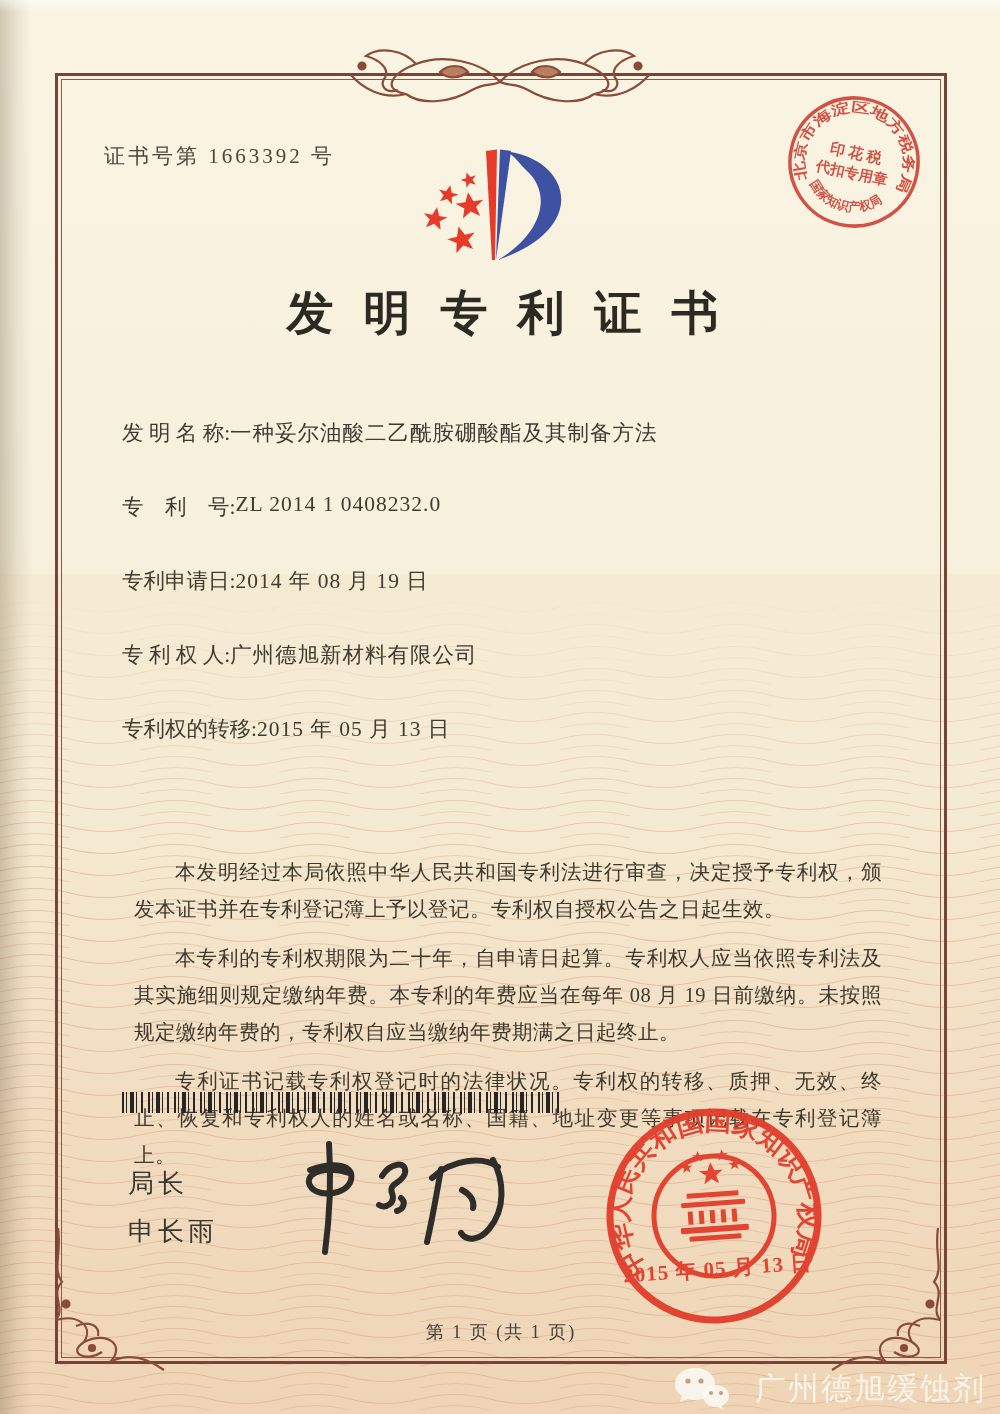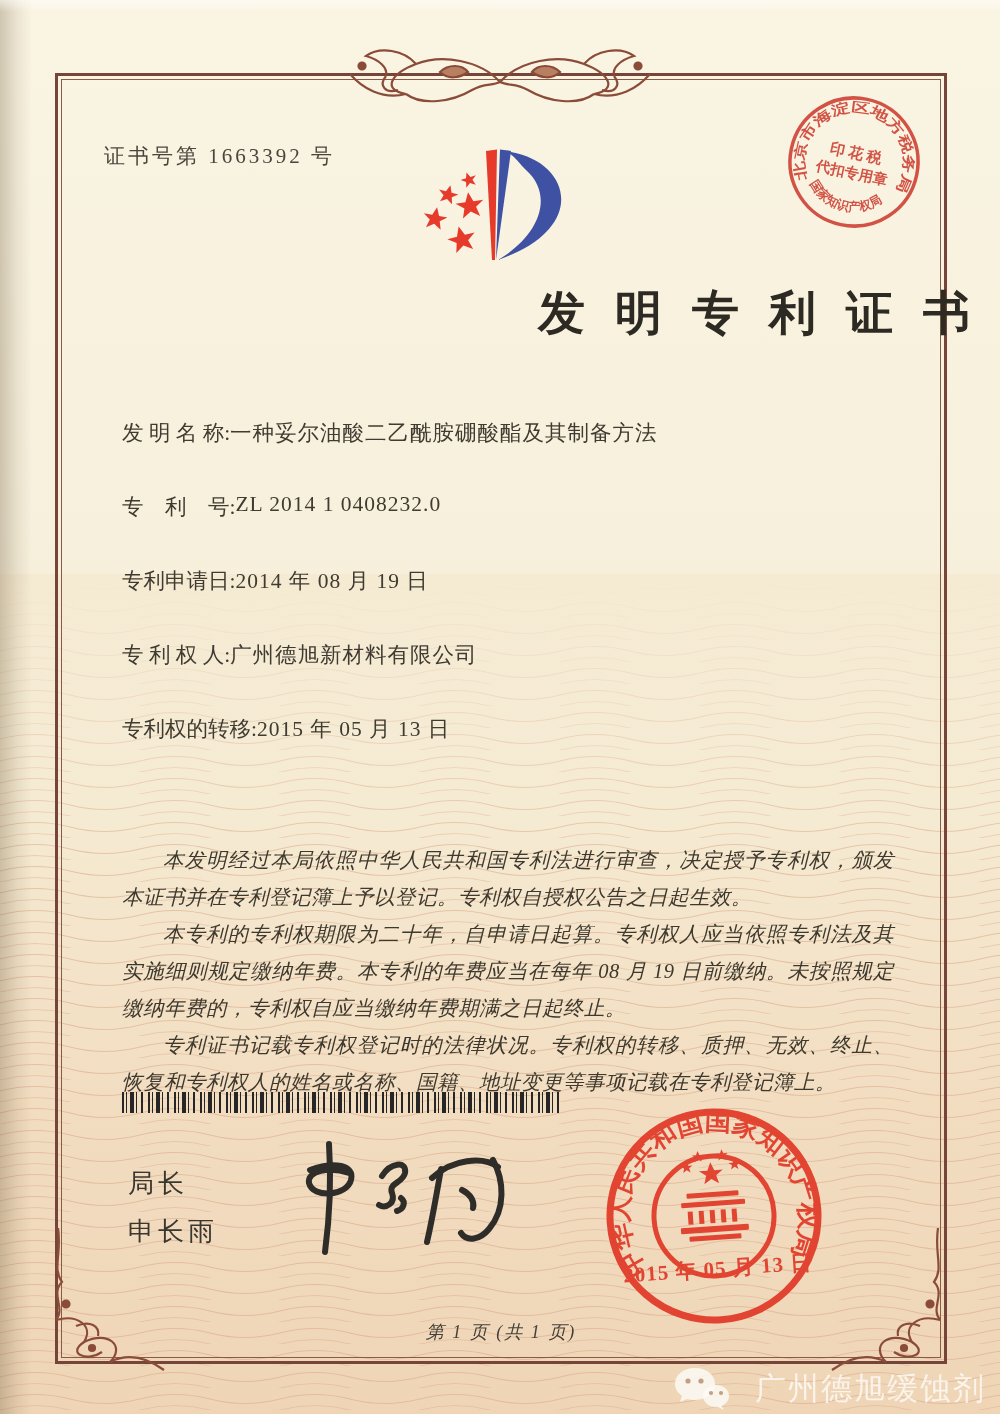--- a/index.html
+++ b/index.html
@@ -12,40 +12,40 @@
   .edge-left{position:absolute;left:0;top:0;bottom:0;width:32px;
     background:linear-gradient(90deg,rgba(110,92,62,.30),rgba(110,92,62,.10) 55%,rgba(110,92,62,0));}
   .edge-top{position:absolute;left:0;right:0;top:0;height:12px;
     background:linear-gradient(180deg,rgba(255,255,255,.55),rgba(255,255,255,0));}
   .frame{position:absolute;left:55px;top:73px;width:886px;height:1285px;border:3px solid #76453a;}
   .frame::before{content:"";position:absolute;inset:3px;border:1px solid #8a5a49;}
   .orn{position:absolute;}
   .cert-no{position:absolute;left:104px;top:142px;font-size:21px;letter-spacing:3px;color:#4b463d;}
   .logo{position:absolute;left:408px;top:136px;width:200px;height:155px;}
   .tax-stamp{position:absolute;left:786px;top:94px;width:136px;height:136px;transform:rotate(12deg);opacity:.92;}
-  .title{position:absolute;left:0;right:0;top:282px;text-align:right;font-size:47px;font-weight:bold;
+  .title{position:absolute;left:0;right:0;top:282px;text-align:center;font-size:47px;font-weight:bold;
     letter-spacing:30px;padding-left:24px;color:#2d2a24;margin-left:11px;}
   .fields{position:absolute;left:122px;top:418px;width:790px;font-size:21.5px;color:#403b31;}
   .field{height:74px;display:flex;align-items:flex-start;}
   .field .lbl{white-space:pre;}
   .field .val{letter-spacing:1px;}
   .paras{position:absolute;left:122px;top:842px;width:772px;font-size:20.5px;line-height:37px;
     text-align:justify;letter-spacing:.5px;color:#3e382d;}
-  .paras p{margin:0;text-indent:2em;font-style:italic;}
+  .paras p{margin:12px;text-indent:2em;}
   .barcode{position:absolute;left:122px;top:1092px;width:438px;height:21px;
     background:repeating-linear-gradient(90deg,#262626 0 2px,transparent 2px 4px,#262626 4px 5px,
       transparent 5px 8px,#262626 8px 12px,transparent 12px 14px,#262626 14px 15px,
       transparent 15px 19px,#262626 19px 21px,transparent 21px 26px);}
   .chief{position:absolute;left:128px;top:1166px;font-family:"Liberation Sans","DejaVu Sans",sans-serif;
     font-size:26px;color:#3a372f;letter-spacing:4px;}
   .chief div{margin-bottom:13px;}
   .sig{position:absolute;left:282px;top:1132px;width:250px;height:135px;}
   .seal{position:absolute;left:602px;top:1104px;width:224px;height:224px;transform:rotate(-4deg);opacity:.95;}
   .footer{position:absolute;left:55px;width:892px;top:1320px;text-align:center;font-size:18px;
-    letter-spacing:2px;color:#45413a;font-style:italic;}
+    letter-spacing:2px;color:#45413a;}
   .wm{position:absolute;right:14px;bottom:2px;display:flex;align-items:center;gap:25px;}
   .wm-text{font-family:"Liberation Sans","DejaVu Sans",sans-serif;font-size:31px;
     color:rgba(252,250,246,.82);letter-spacing:2px;}
   svg text{font-family:"Liberation Serif","DejaVu Serif",serif;}
 </style>
 </head>
 <body>
 
 <div class="page">
 

